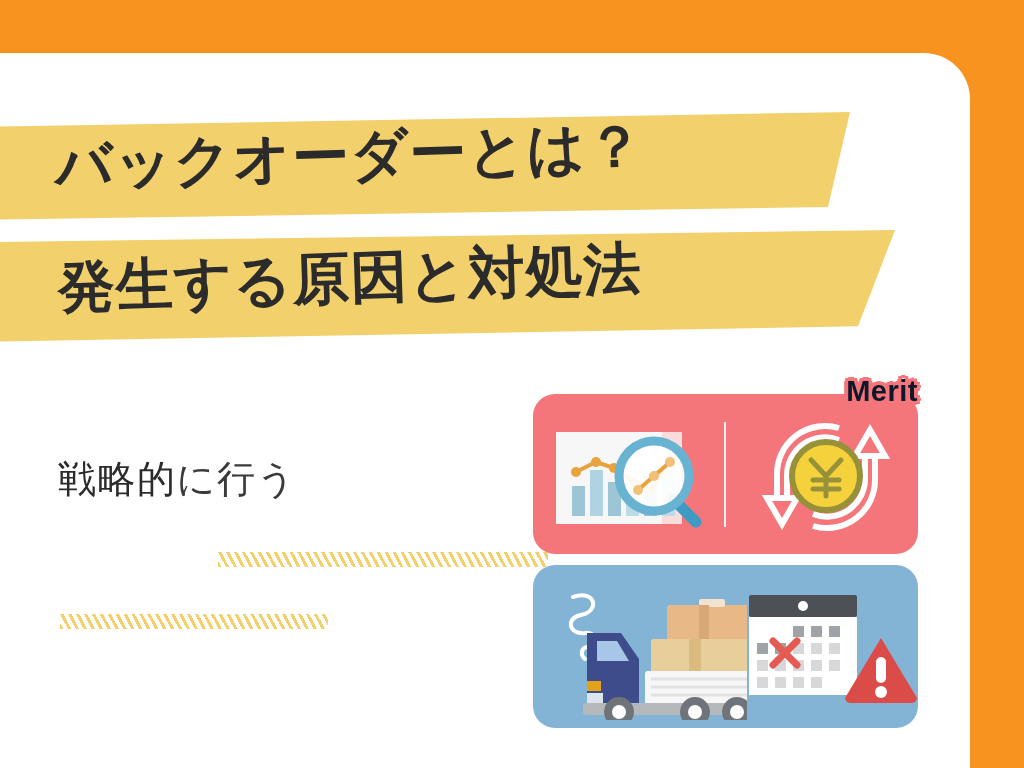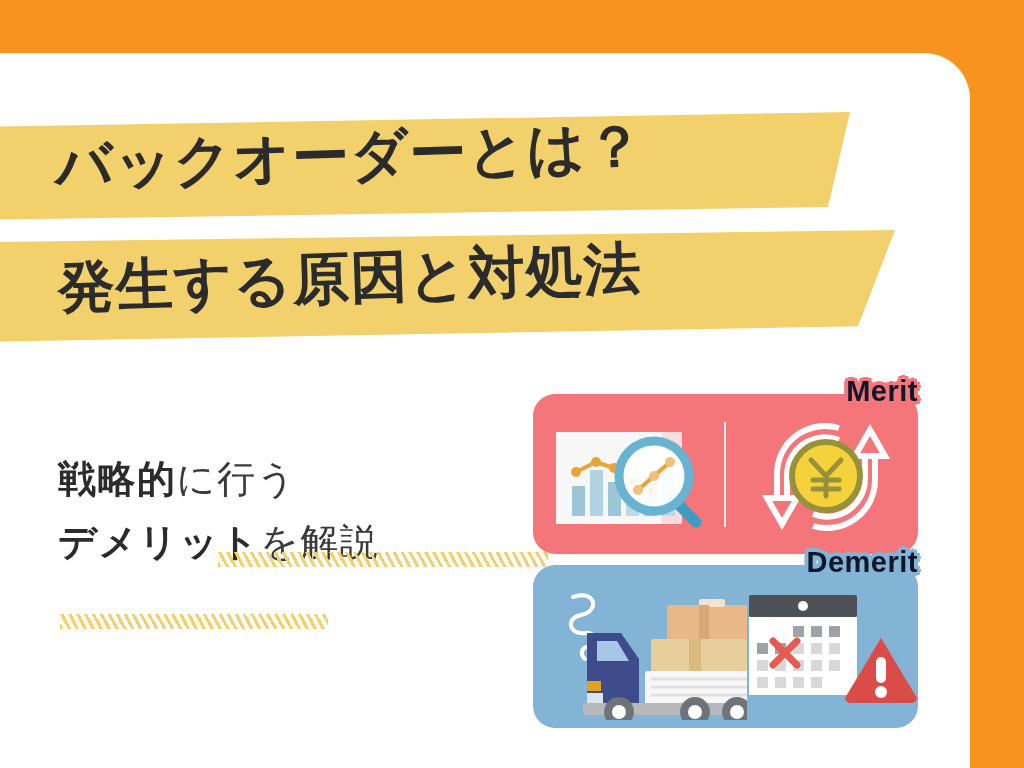--- a/index.html
+++ b/index.html
@@ -57,21 +57,21 @@
     width:470px;
   }
   .sub-line {
     position:relative;
     font-size:38px;
     line-height:63px;
     color:#333333;
     letter-spacing:1.5px;
     white-space:nowrap;
   }
-  .sub-strong { font-weight:700; color:#2B2B2B; }
+  .sub-strong { font-weight:400; color:#2B2B2B; }
   .sub-light  { font-weight:400; color:#3A3A3A;margin-top:32px; }
 
   .hatch {
     position:absolute;
     height:15px;
     background-image:repeating-linear-gradient(
         62deg,
         #F2D06B 0px, #F2D06B 3px,
         rgba(255,255,255,0) 3px, rgba(255,255,255,0) 7px);
   }
@@ -119,23 +119,20 @@
   <div id="banner-group">
     <div class="banner" id="banner1"></div>
     <div class="banner" id="banner2"></div>
   </div>
   <div class="banner-text" id="title-line1">バックオーダーとは？</div>
   <div class="banner-text" id="title-line2">発生する原因と対処法</div>
 
   <div id="subtitle">
     <div class="sub-line">
       <span class="sub-strong">戦略的</span><span class="sub-light">に行う</span>
-    </div>
-    <div class="sub-line">
-      <span class="sub-strong">デメリット</span><span class="sub-light">を解説</span>
     </div>
     <div class="hatch" id="hatch1"></div>
     <div class="hatch" id="hatch2"></div>
   </div>
 
   <div class="icard" id="merit-card">
     <div class="card-title" id="merit-title">Merit</div>
     <div class="divider" id="merit-divider"></div>
 
     <svg class="ico" style="left:21px; top:30px;" width="165" height="110" viewBox="0 0 165 110">
@@ -176,21 +173,20 @@
         <line x1="60" y1="48" x2="75" y2="64"></line>
         <line x1="90" y1="48" x2="75" y2="64"></line>
         <line x1="75" y1="64" x2="75" y2="84"></line>
         <line x1="62" y1="68" x2="88" y2="68"></line>
         <line x1="62" y1="77" x2="88" y2="77"></line>
       </g>
     </svg>
   </div>
 
   <div class="icard" id="demerit-card">
-    <div class="card-title" id="demerit-title">Demerit</div>
 
     <svg class="ico" style="left:14px; top:20px;" width="200" height="135" viewBox="0 0 200 135">
       <path d="M26 12 C48 4 54 26 34 30 C18 33 22 50 38 48 C50 46 50 60 40 62
                C34 63 33 70 38 74" fill="none" stroke="#FFFFFF" stroke-width="4" stroke-linecap="round"></path>
       <rect x="120" y="20" width="88" height="38" rx="3" fill="#E8B886"></rect>
       <rect x="152" y="14" width="26" height="8" rx="2" fill="#F2E3D0"></rect>
       <rect x="152" y="20" width="10" height="38" fill="#DAA877"></rect>
       <rect x="104" y="54" width="100" height="36" rx="3" fill="#E8CE9A"></rect>
       <rect x="142" y="54" width="12" height="36" fill="#D9BA7F"></rect>
       <rect x="98" y="86" width="128" height="36" rx="3" fill="#F7F7F7"></rect>

